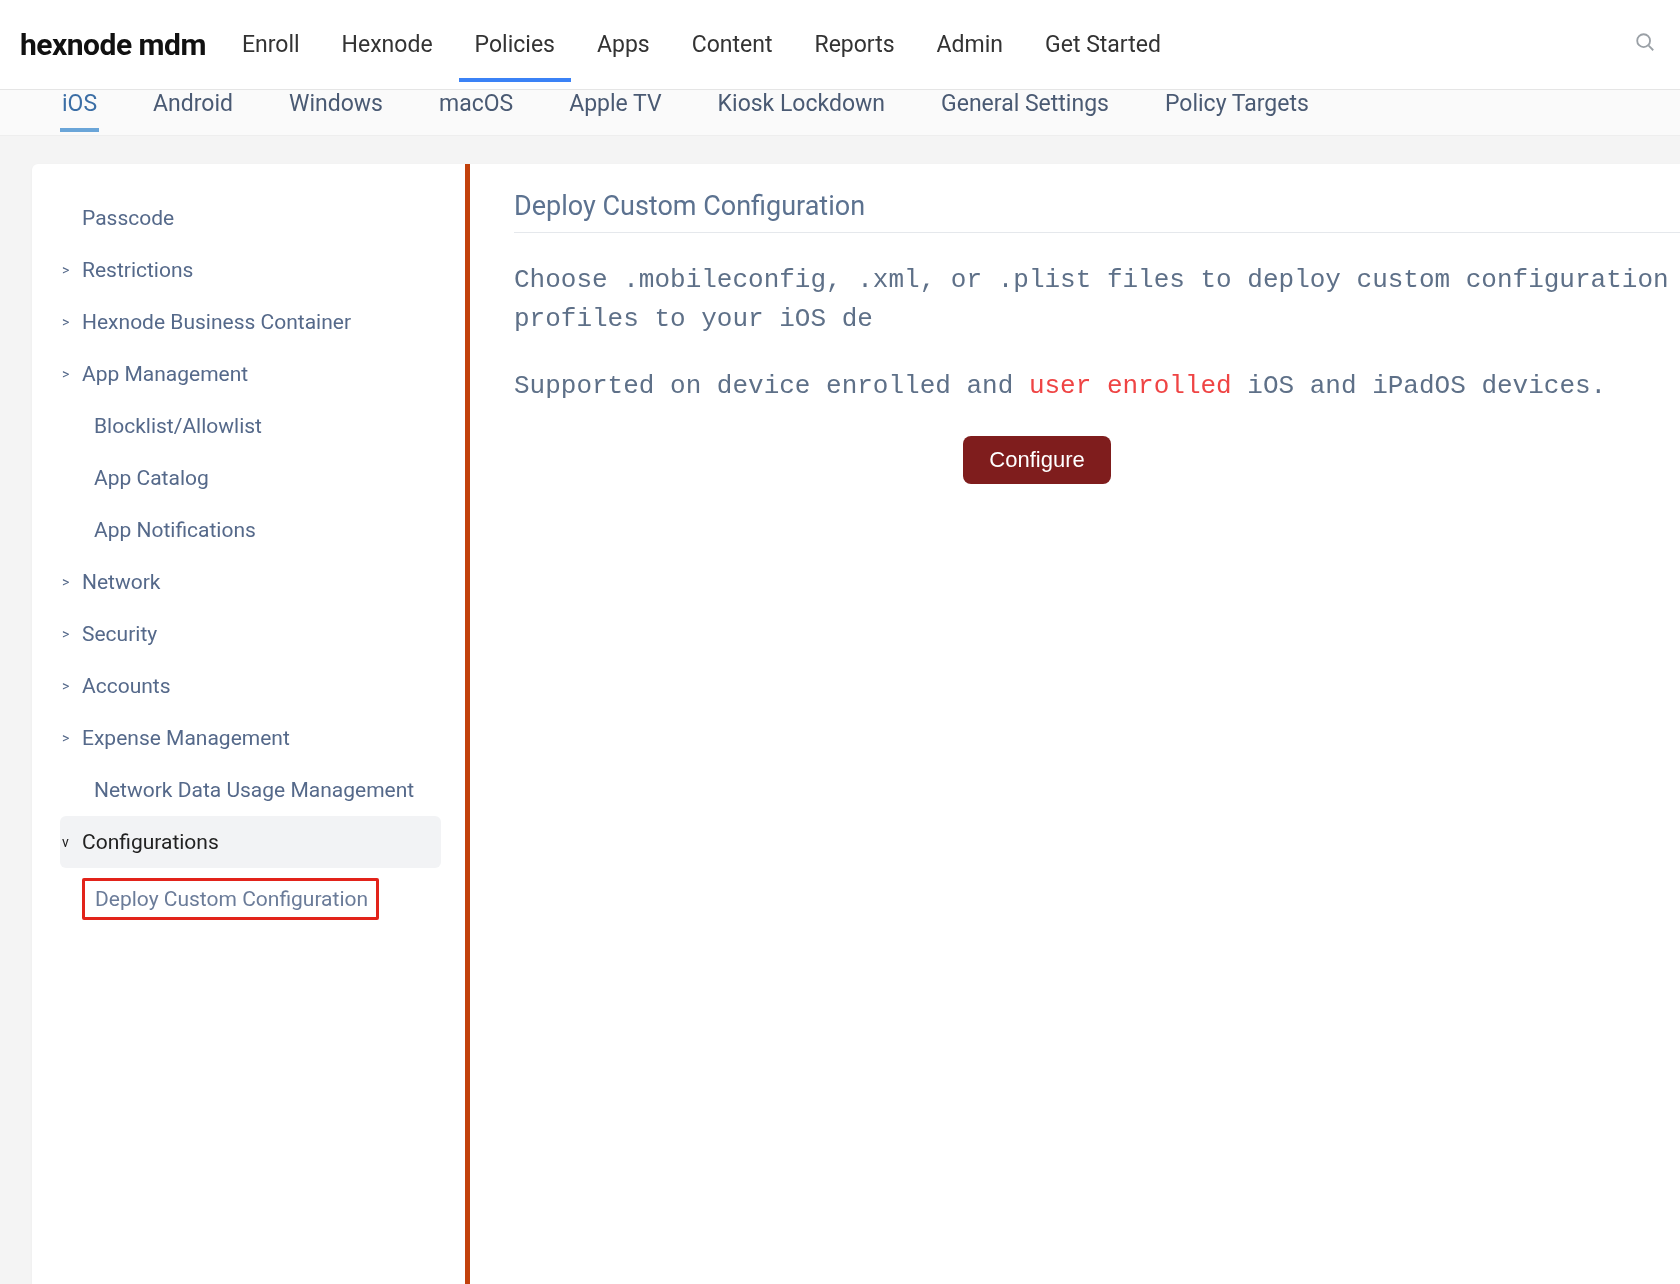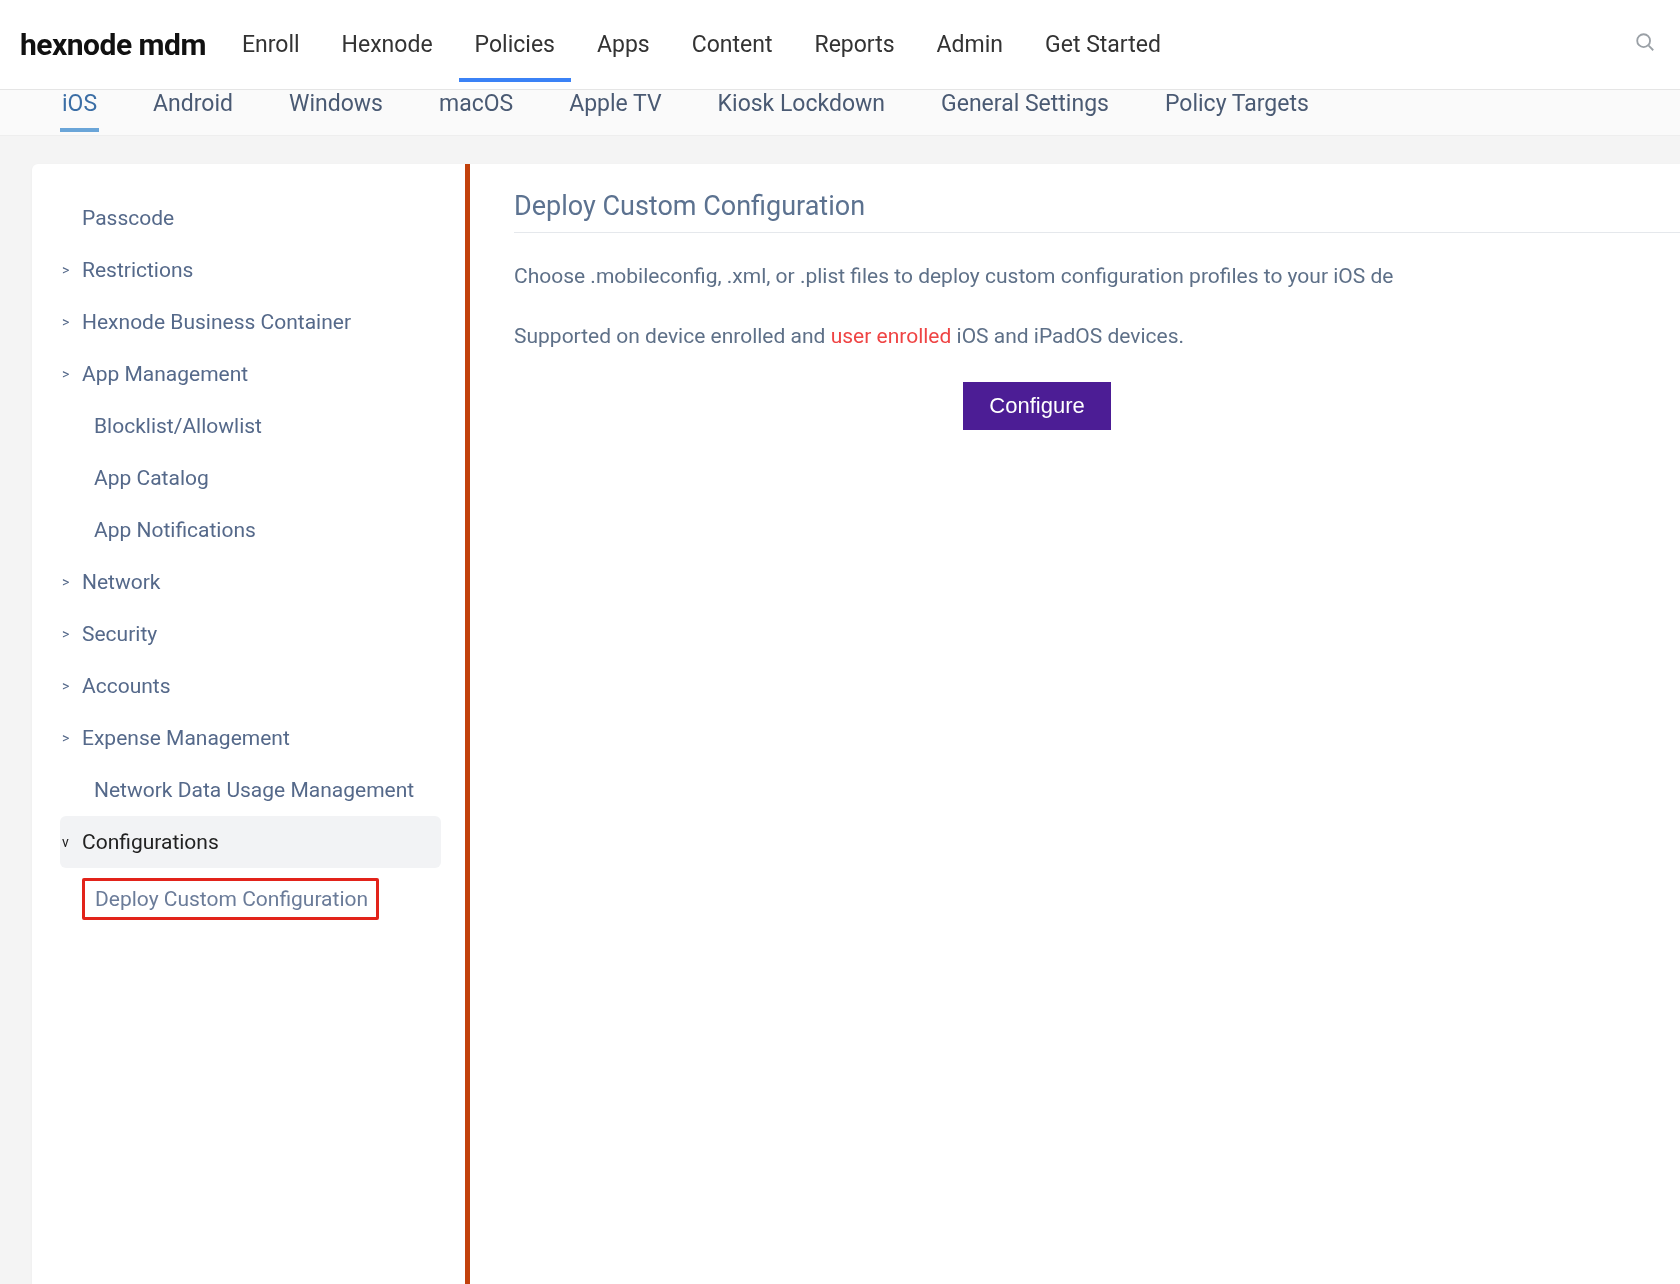--- a/index.html
+++ b/index.html
@@ -156,41 +156,42 @@
     .page-title {
       font-size: 27px;
       font-weight: 400;
       color: #5c7290;
       padding-bottom: 10px;
       border-bottom: 1px solid #e5e8ec;
       margin-bottom: 28px;
       margin-right: 0;
     }
     .desc {
-      font-size: 21px;
+      font-size: 26px;
       color: #5e7088;
       line-height: 1.5;
       margin-bottom: 28px;
+      font-family: Liberation Mono, monospace;
     }
     .desc .link {
       color: #ef4444;
       cursor: pointer;
       text-align: center;
     }
     .configure-row {
       display: flex;
       justify-content: center;
       padding-right: 120px;
       margin-top: 30px;
     }
     .configure-btn {
-      background: #4c1d95;
+      background: #7f1d1d;
       color: #fff;
       border: none;
-      border-radius: 0;
+      border-radius: 8px;
       font-size: 22px;
       padding: 11px 26px;
       cursor: pointer;
     }
   </style>
 </head>
 <body>
 
 <div class="topbar">
   <div class="logo">hexnode mdm</div>

